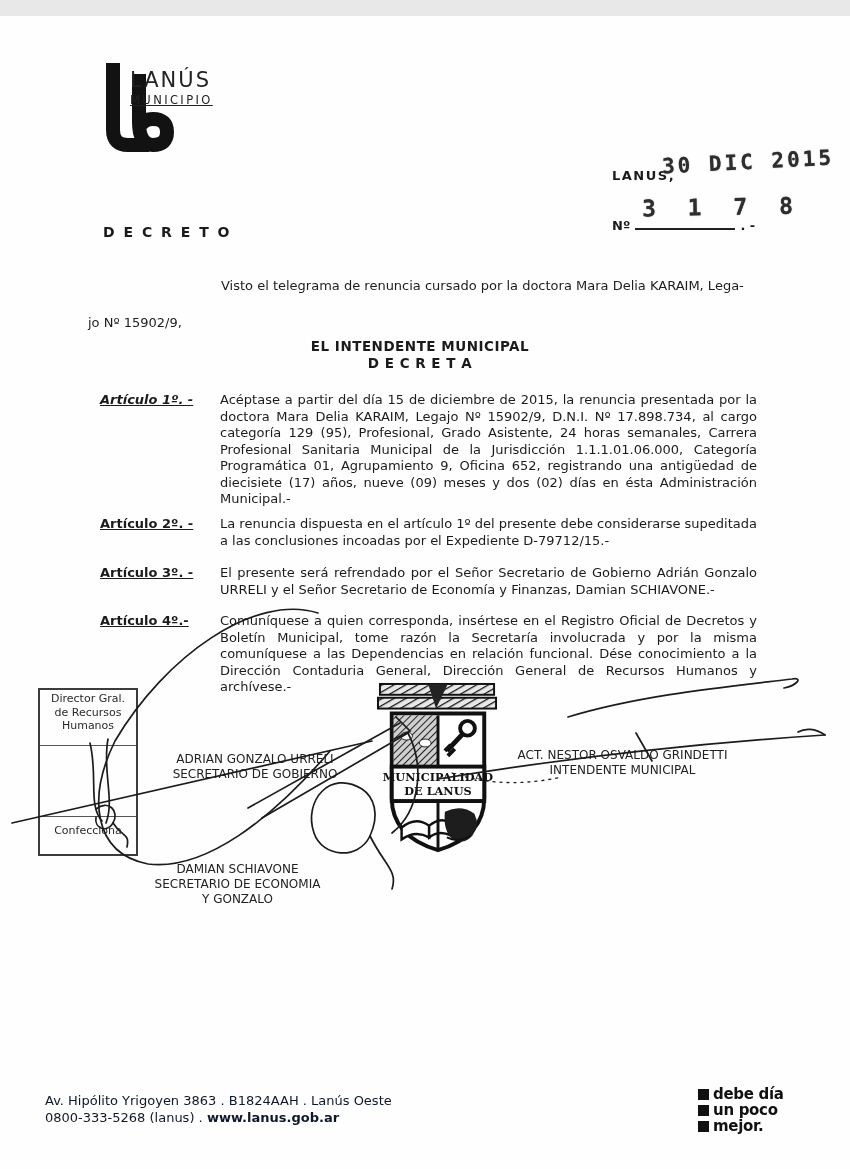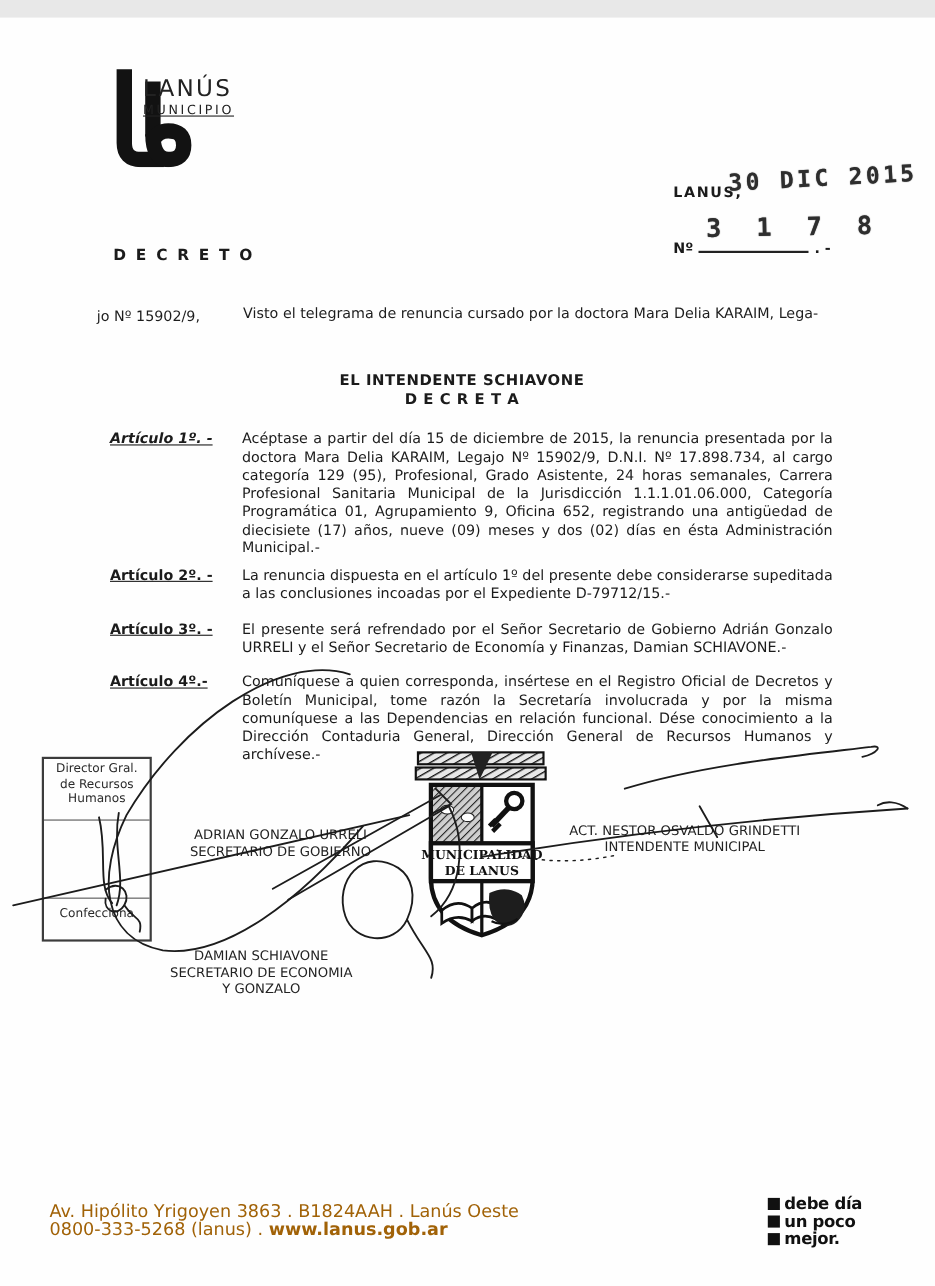--- a/index.html
+++ b/index.html
@@ -24,21 +24,21 @@
   .article-label{font-size:13px;font-weight:bold;text-decoration:underline;white-space:nowrap;}
   .article-body{font-size:13px;text-align:justify;line-height:16.5px;width:537px;}
   
   .routing-box{width:96px;height:164px;border:2px solid #3c3c3c;font-size:11px;text-align:center;}
   .routing-top{padding-top:2px;line-height:13.5px;color:#2a2a2a;}
   .routing-div{position:absolute;left:0;width:100%;border-top:1.5px solid #555;}
   .routing-bottom{position:absolute;top:134px;width:100%;text-align:center;color:#2a2a2a;}
   
   .sig{text-align:center;font-size:12px;line-height:15px;color:#222;}
   
-  .footer-text{font-size:16px;line-height:17px;color:#a16207;}
+  .footer-text{font-size:13px;line-height:17px;color:#0f172a;}
   .footer-bold{font-weight:bold;}
   .slogan-row{display:flex;align-items:center;height:16px;}
   .slogan-sq{width:11px;height:11px;background:#111;margin-right:4px;flex:none;}
   .slogan-txt{font-size:15px;font-weight:bold;color:#111;letter-spacing:-.3px;}
   svg{display:block;}
   .overlay{pointer-events:none;}
 </style>
 </head>
 <body>
 
@@ -64,24 +64,24 @@
   <div class="abs" style="left:612px;top:198px;">
     <span class="num-label">Nº</span>
     <span class="num-line"></span>
     <span class="num-suffix">. -</span>
   </div>
   <div class="abs stamp num-stamp" style="left:642px;top:178px;">3 1 7 8</div>
 
   <div class="abs doc-title" style="left:103px;top:208px;">D E C R E T O</div>
 
   <div class="abs body-line" style="left:221px;top:262px;">Visto el telegrama de renuncia cursado por la doctora Mara Delia KARAIM, Lega-</div>
-  <div class="abs body-line" style="left:88px;top:265px;">jo Nº 15902/9,</div>
+  <div class="abs body-line" style="left:88px;top:299px;">jo Nº 15902/9,</div>
 
   <div class="abs center-head" style="left:280px;top:322px;width:280px;">
-    <div>EL INTENDENTE SCHIAVONE</div>
+    <div>EL INTENDENTE MUNICIPAL</div>
     <div>D E C R E T A</div>
   </div>
 
   <div class="abs article-label" style="left:100px;top:376px;font-style:italic;">Artículo 1º. -</div>
   <div class="abs article-body" style="left:220px;top:376px;">Acéptase a partir del día 15 de diciembre de 2015, la renuncia presentada por la doctora Mara Delia KARAIM, Legajo Nº 15902/9, D.N.I. Nº 17.898.734, al cargo categoría 129 (95), Profesional, Grado Asistente, 24 horas semanales, Carrera Profesional Sanitaria Municipal de la Jurisdicción 1.1.1.01.06.000, Categoría Programática 01, Agrupamiento 9, Oficina 652, registrando una antigüedad de diecisiete (17) años, nueve (09) meses y dos (02) días en ésta Administración Municipal.-</div>
 
   <div class="abs article-label" style="left:100px;top:500px;">Artículo 2º. -</div>
   <div class="abs article-body" style="left:220px;top:500px;">La renuncia dispuesta en el artículo 1º del presente debe considerarse supeditada a las conclusiones incoadas por el Expediente D-79712/15.-</div>
 
   <div class="abs article-label" style="left:100px;top:549px;">Artículo 3º. -</div>

